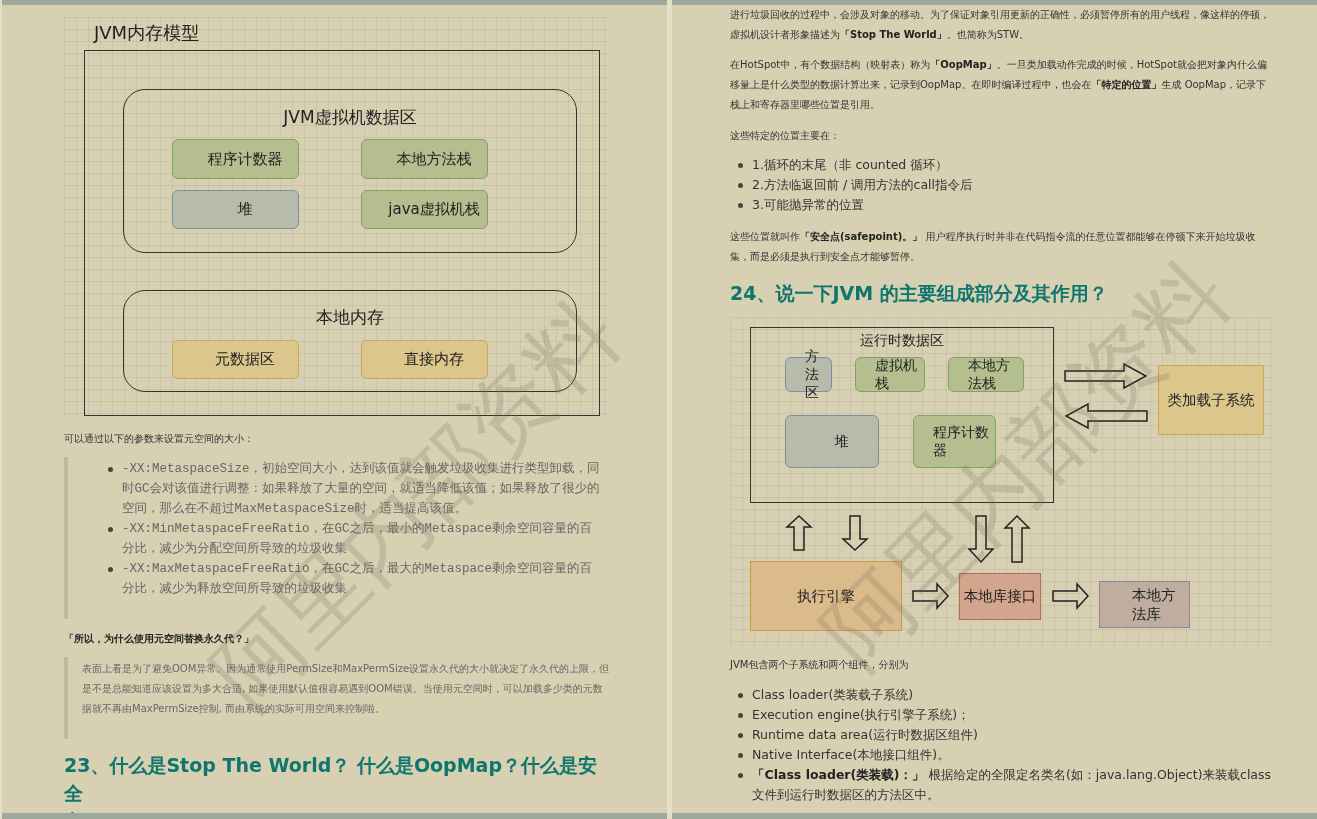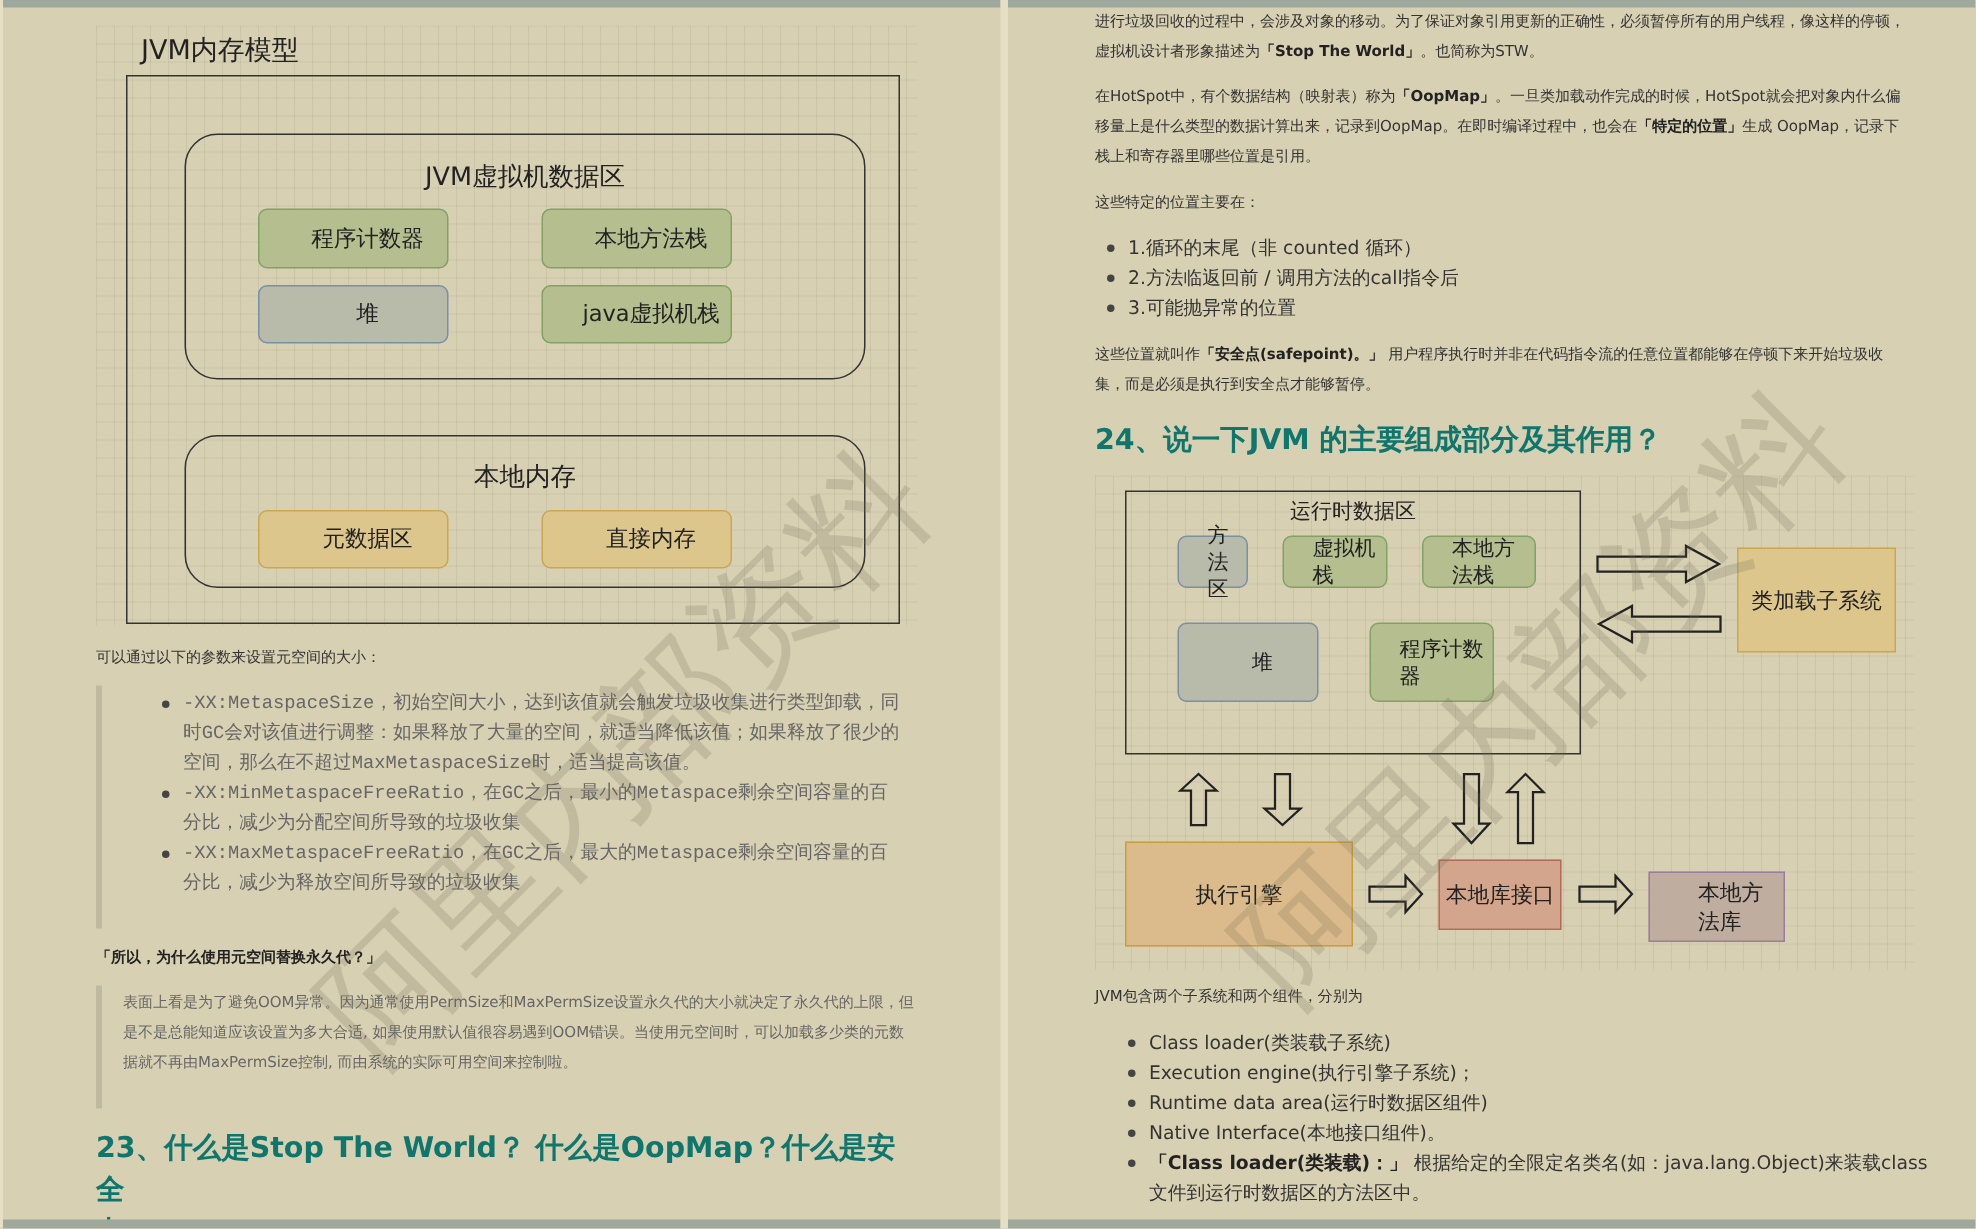--- a/index.html
+++ b/index.html
@@ -189,21 +189,21 @@
 
     <svg class="arrow" style="left:322px; top:266px;" width="38" height="26">
       <polygon points="1,8 25,8 25,1 36,13 25,25 25,18 1,18" fill="none" stroke="#222" stroke-width="1.5"></polygon>
     </svg>
 
     <div class="sq lib" style="left:369px; top:264px; width:91px; height:47px;padding-left:32px;">本地方法库</div>
   </div>
 
   <div class="p" style="left:58px; top:650px; width:540px;">JVM包含两个子系统和两个组件，分别为</div>
 
-  <ul class="bul" style="position:absolute; left:76px; top:680px; width:540px; color:#333;">
+  <ul class="bul" style="position:absolute; left:62px; top:680px; width:540px; color:#333;">
     <li>Class loader(类装载子系统)</li>
     <li>Execution engine(执行引擎子系统)；</li>
     <li>Runtime data area(运行时数据区组件)</li>
     <li>Native Interface(本地接口组件)。</li>
     <li><span class="b">「Class loader(类装载)：」</span><span> 根据给定的全限定名类名(如：java.lang.Object)来装载class文件到运行时数据区的方法区中。</span></li>
   </ul>
 
   <div class="watermark" style="left:90px; top:400px;">阿里内部资料</div>
 </div>
 

